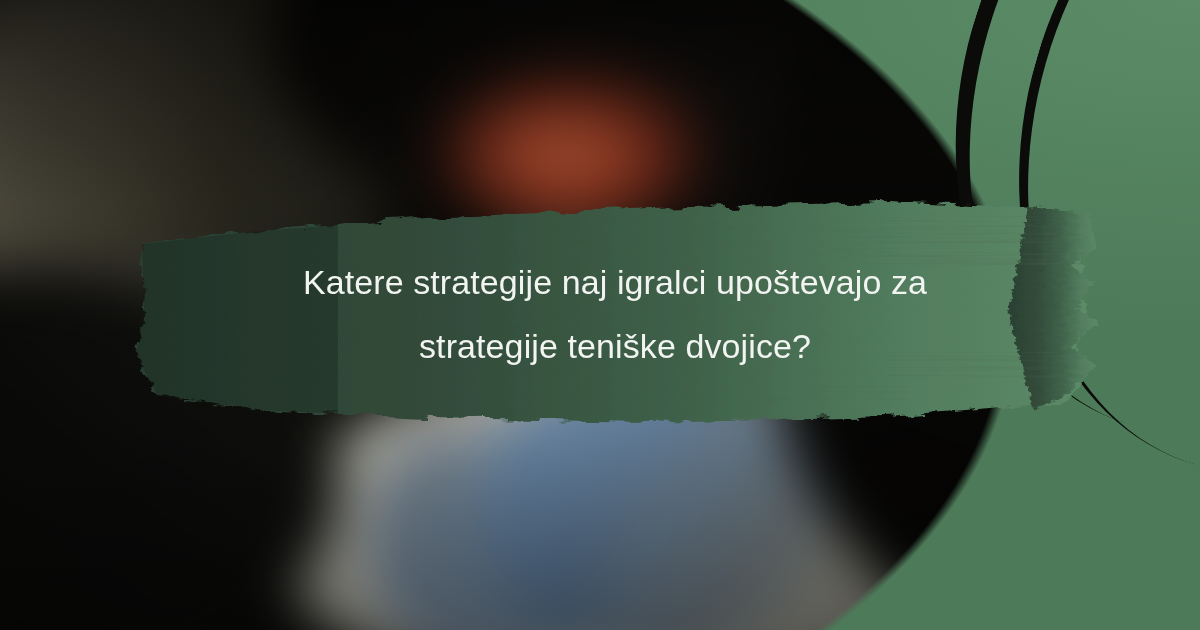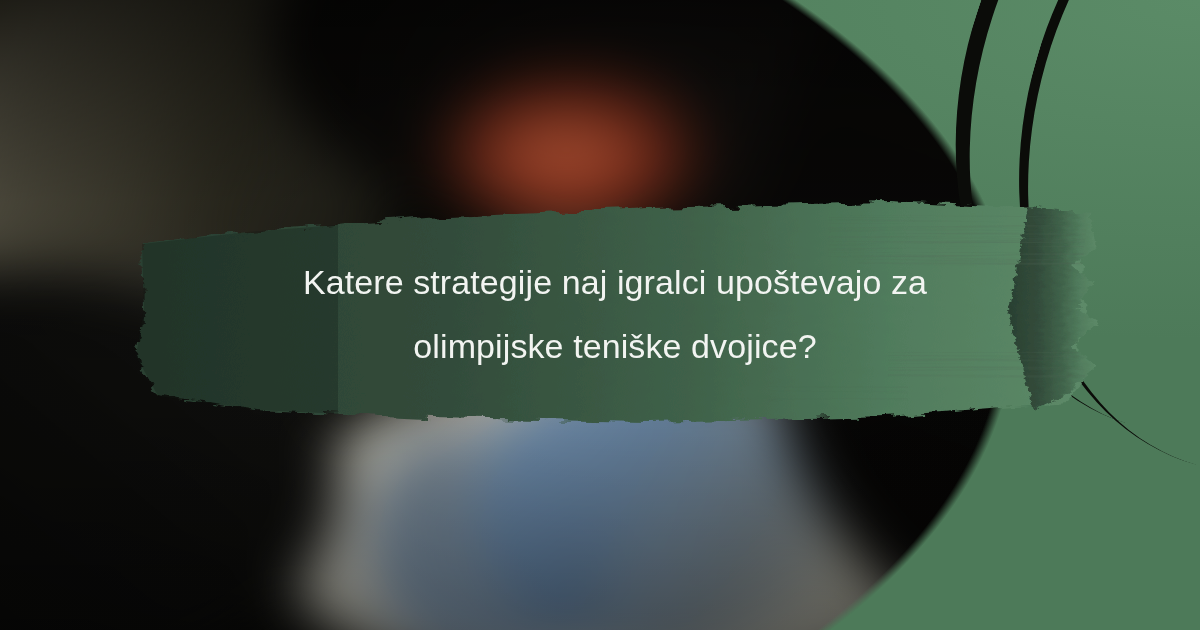--- a/index.html
+++ b/index.html
@@ -285,16 +285,16 @@
       </g>
 
       <g clip-path="url(#bodyClip)">
         <rect x="0" y="0" width="210" height="234" fill="#121a15" opacity="0.30"></rect>
       </g>
     </svg>
   </div>
 
   <div class="headline">
     <span class="line">Katere strategije naj igralci upoštevajo za</span>
-    <span class="line">olimpijske teniške dvojice?</span>
+    <span class="line">strategije teniške dvojice?</span>
   </div>
 
 </div>
 
 </body></html>

